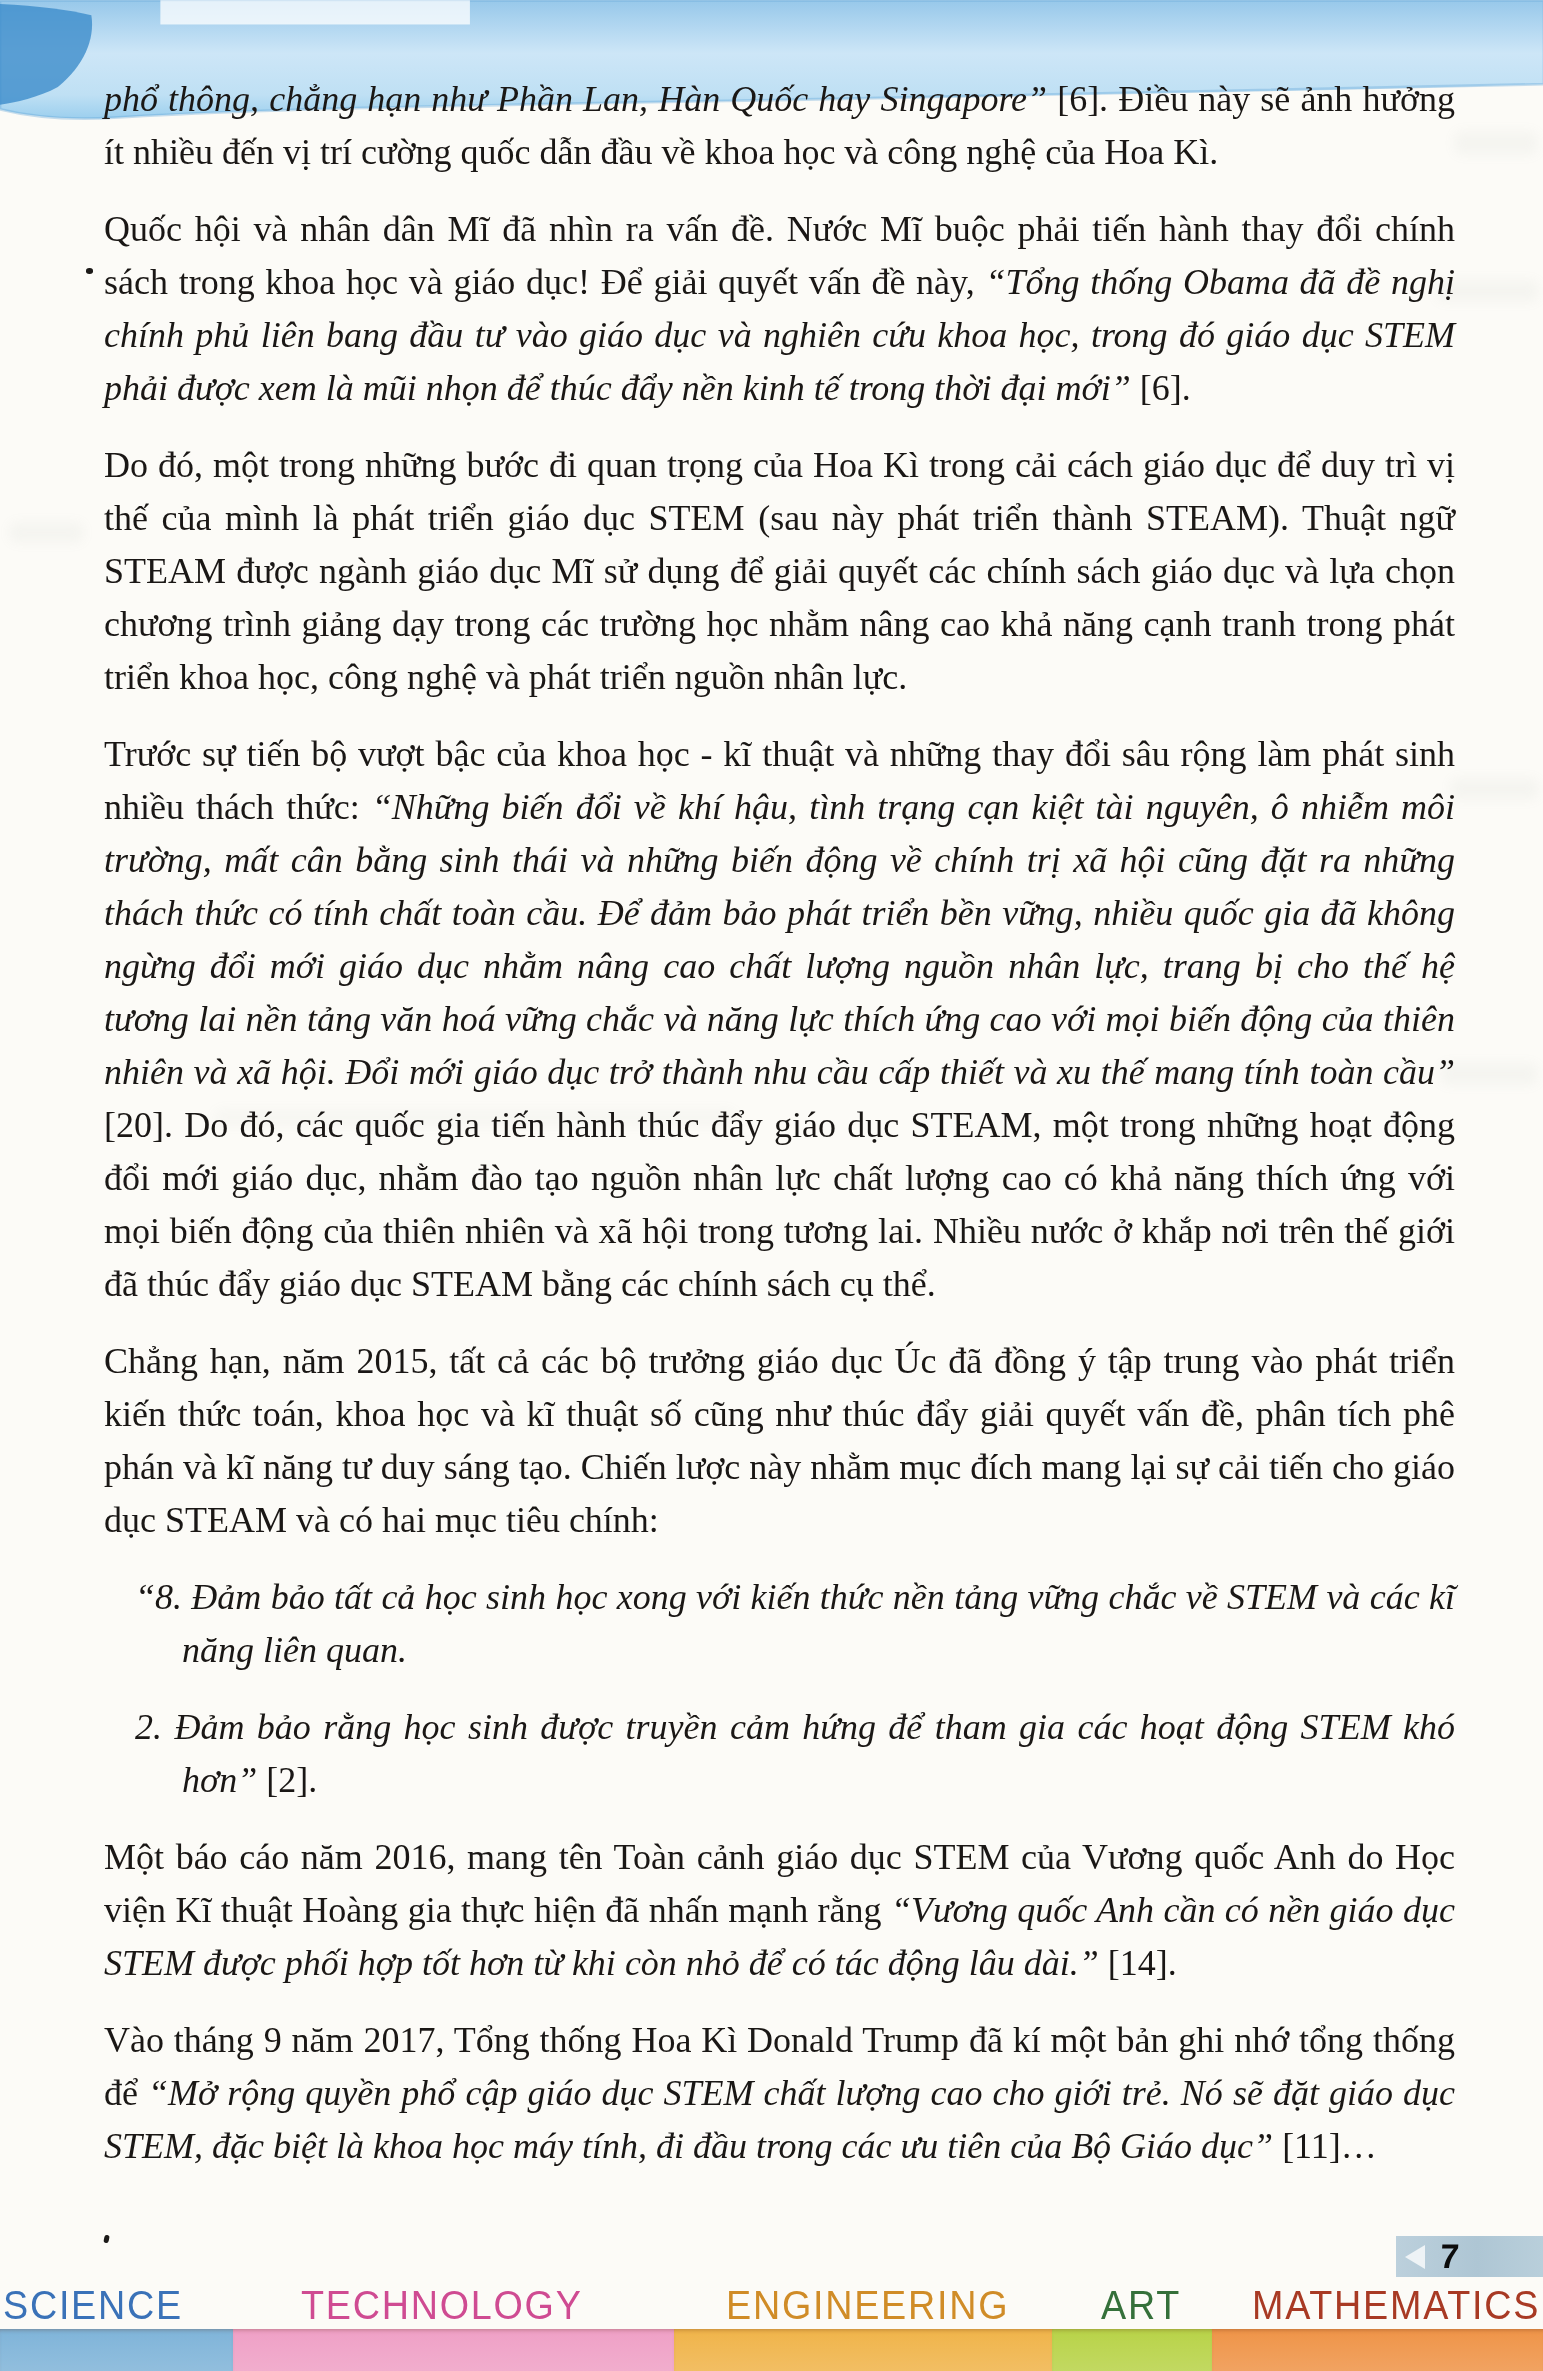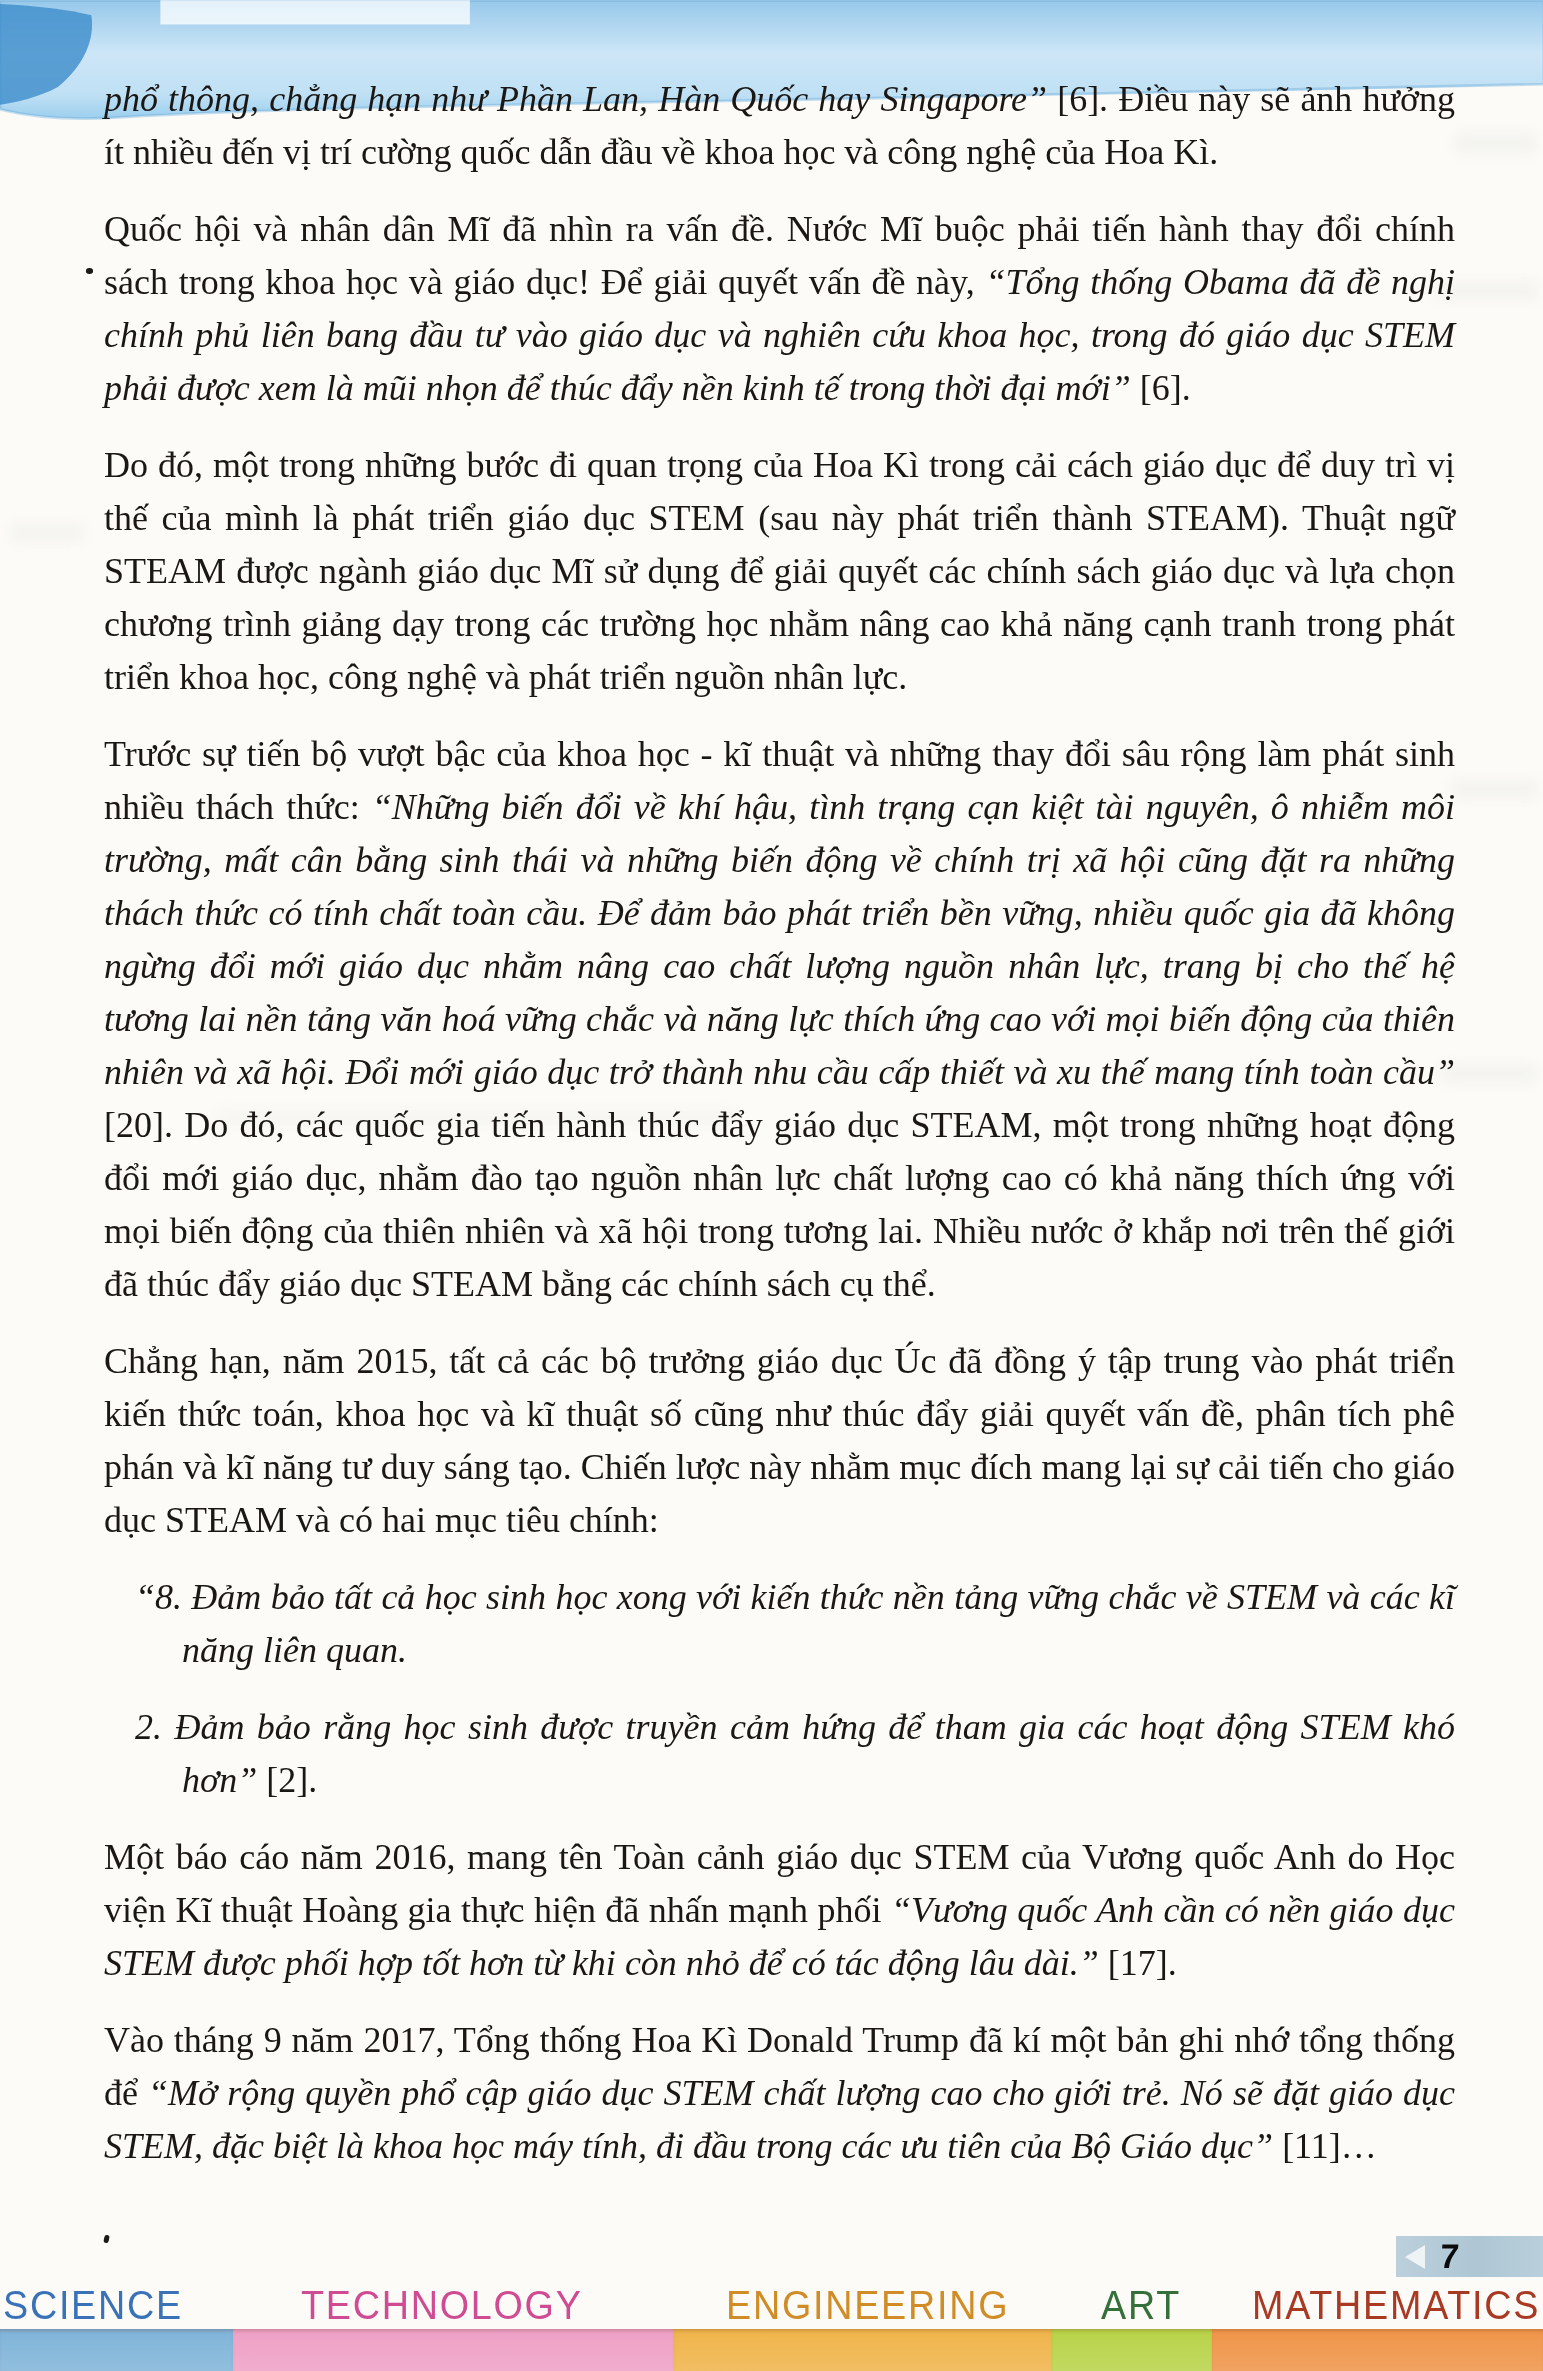--- a/index.html
+++ b/index.html
@@ -95,21 +95,21 @@
 <div class="speck s2"></div>
 
 <div class="content" id="paragraphs">
     <p class="body"><span class="it">phổ thông, chẳng hạn như Phần Lan, Hàn Quốc hay Singapore” </span><span>[6]. Điều này sẽ ảnh hưởng ít nhiều đến vị trí cường quốc dẫn đầu về khoa học và công nghệ của Hoa Kì.</span></p>
     <p class="body"><span>Quốc hội và nhân dân Mĩ đã nhìn ra vấn đề. Nước Mĩ buộc phải tiến hành thay đổi chính sách trong khoa học và giáo dục! Để giải quyết vấn đề này, </span><span class="it">“Tổng thống Obama đã đề nghị chính phủ liên bang đầu tư vào giáo dục và nghiên cứu khoa học, trong đó giáo dục STEM phải được xem là mũi nhọn để thúc đẩy nền kinh tế trong thời đại mới” </span><span>[6].</span></p>
     <p class="body"><span>Do đó, một trong những bước đi quan trọng của Hoa Kì trong cải cách giáo dục để duy trì vị thế của mình là phát triển giáo dục STEM (sau này phát triển thành STEAM). Thuật ngữ STEAM được ngành giáo dục Mĩ sử dụng để giải quyết các chính sách giáo dục và lựa chọn chương trình giảng dạy trong các trường học nhằm nâng cao khả năng cạnh tranh trong phát triển khoa học, công nghệ và phát triển nguồn nhân lực.</span></p>
     <p class="body"><span>Trước sự tiến bộ vượt bậc của khoa học - kĩ thuật và những thay đổi sâu rộng làm phát sinh nhiều thách thức: </span><span class="it">“Những biến đổi về khí hậu, tình trạng cạn kiệt tài nguyên, ô nhiễm môi trường, mất cân bằng sinh thái và những biến động về chính trị xã hội cũng đặt ra những thách thức có tính chất toàn cầu. Để đảm bảo phát triển bền vững, nhiều quốc gia đã không ngừng đổi mới giáo dục nhằm nâng cao chất lượng nguồn nhân lực, trang bị cho thế hệ tương lai nền tảng văn hoá vững chắc và năng lực thích ứng cao với mọi biến động của thiên nhiên và xã hội. Đổi mới giáo dục trở thành nhu cầu cấp thiết và xu thế mang tính toàn cầu” </span><span>[20]. Do đó, các quốc gia tiến hành thúc đẩy giáo dục STEAM, một trong những hoạt động đổi mới giáo dục, nhằm đào tạo nguồn nhân lực chất lượng cao có khả năng thích ứng với mọi biến động của thiên nhiên và xã hội trong tương lai. Nhiều nước ở khắp nơi trên thế giới đã thúc đẩy giáo dục STEAM bằng các chính sách cụ thể.</span></p>
     <p class="body"><span>Chẳng hạn, năm 2015, tất cả các bộ trưởng giáo dục Úc đã đồng ý tập trung vào phát triển kiến thức toán, khoa học và kĩ thuật số cũng như thúc đẩy giải quyết vấn đề, phân tích phê phán và kĩ năng tư duy sáng tạo. Chiến lược này nhằm mục đích mang lại sự cải tiến cho giáo dục STEAM và có hai mục tiêu chính:</span></p>
     <p class="quote-item"><span class="it">“8. Đảm bảo tất cả học sinh học xong với kiến thức nền tảng vững chắc về STEM và các kĩ năng liên quan.</span></p>
     <p class="quote-item"><span class="it">2. Đảm bảo rằng học sinh được truyền cảm hứng để tham gia các hoạt động STEM khó hơn” </span><span>[2].</span></p>
-    <p class="body"><span>Một báo cáo năm 2016, mang tên Toàn cảnh giáo dục STEM của Vương quốc Anh do Học viện Kĩ thuật Hoàng gia thực hiện đã nhấn mạnh phối </span><span class="it">“Vương quốc Anh cần có nền giáo dục STEM được phối hợp tốt hơn từ khi còn nhỏ để có tác động lâu dài.” </span><span>[17].</span></p>
+    <p class="body"><span>Một báo cáo năm 2016, mang tên Toàn cảnh giáo dục STEM của Vương quốc Anh do Học viện Kĩ thuật Hoàng gia thực hiện đã nhấn mạnh rằng </span><span class="it">“Vương quốc Anh cần có nền giáo dục STEM được phối hợp tốt hơn từ khi còn nhỏ để có tác động lâu dài.” </span><span>[14].</span></p>
     <p class="body"><span>Vào tháng 9 năm 2017, Tổng thống Hoa Kì Donald Trump đã kí một bản ghi nhớ tổng thống để </span><span class="it">“Mở rộng quyền phổ cập giáo dục STEM chất lượng cao cho giới trẻ. Nó sẽ đặt giáo dục STEM, đặc biệt là khoa học máy tính, đi đầu trong các ưu tiên của Bộ Giáo dục” </span><span>[11]…</span></p>
   </div>
 
 <div class="footer-words" id="footer-words">
     <span class="fword w0" style="color: rgb(58, 114, 184);">SCIENCE</span>
     <span class="fword w1" style="color: rgb(207, 75, 146);">TECHNOLOGY</span>
     <span class="fword w2" style="color: rgb(208, 140, 39);">ENGINEERING</span>
     <span class="fword w3" style="color: rgb(53, 112, 58);">ART</span>
     <span class="fword w4" style="color: rgb(168, 58, 36);">MATHEMATICS</span>
   </div>

